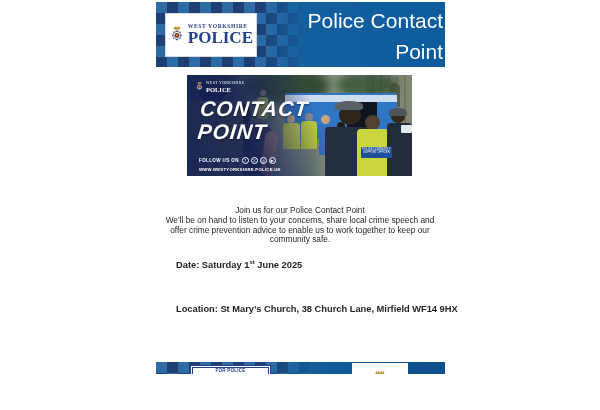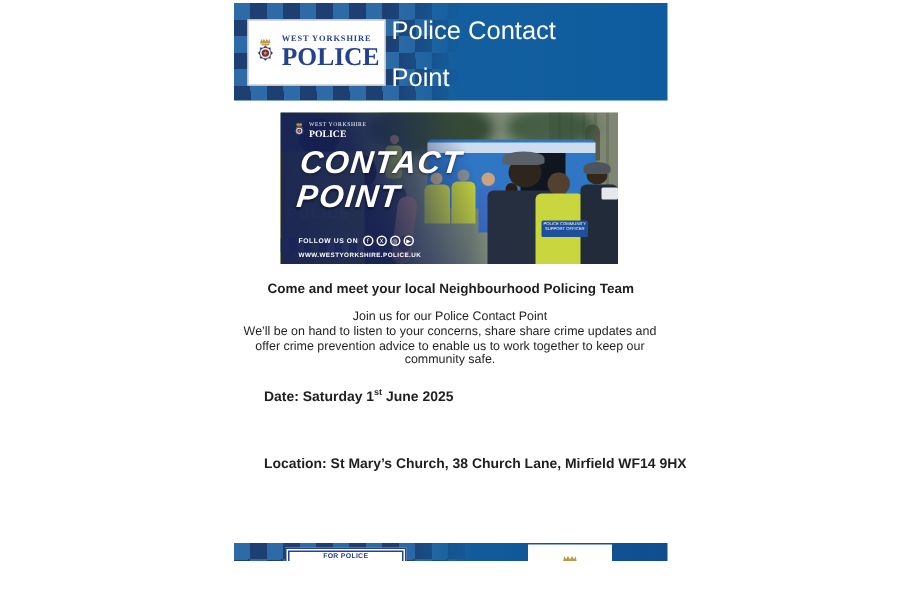--- a/index.html
+++ b/index.html
@@ -13,22 +13,22 @@
        background:conic-gradient(#1d3f72 25%, #2e6ba6 0 50%, #1d3f72 0 75%, #2e6ba6 0);
        background-size:22px 22px;
        -webkit-mask-image:linear-gradient(90deg,#000 68%,transparent);
        mask-image:linear-gradient(90deg,#000 68%,transparent);}
   .logo-box{position:absolute;left:9px;top:11px;width:92px;height:44px;background:#fff;
        border:1px solid #d9d9d9;display:flex;align-items:center;gap:3px;padding:2px 3px;box-sizing:border-box;}
   .crest{display:block;}
   .logo-txt{display:flex;flex-direction:column;line-height:1;}
   .logo-top{font-family:"Liberation Serif",serif;font-size:5.6px;letter-spacing:.6px;color:#24418e;font-weight:bold;}
   .logo-bottom{font-family:"Liberation Serif",serif;font-size:17px;font-weight:bold;color:#24418e;line-height:1;}
-  .hdr-title{position:absolute;left:105px;right:2px;top:3px;text-align:left;color:#fff;
-       font-size:17px;line-height:31px;white-space:pre-line;}
+  .hdr-title{position:absolute;left:105px;right:2px;top:3px;text-align:right;color:#fff;
+       font-size:21px;line-height:31px;white-space:pre-line;}
 
   
   .photo{position:absolute;left:187px;top:75px;width:225px;height:101px;overflow:hidden;
        background:linear-gradient(100deg,#44603f 0%,#587152 18%,#6c7f5e 32%,#87927b 46%,#7c8a74 58%,#9aa289 75%,#8e9383 100%);}
   .blob{position:absolute;border-radius:50%;filter:blur(4px);}
   .tower{position:absolute;right:0;top:0;width:46px;height:76px;
        background:repeating-linear-gradient(90deg,#7e8571 0 6px,#6d755f 6px 8px);opacity:.95;}
   .tower-arch{position:absolute;right:12px;top:8px;width:10px;height:24px;background:#565c49;border-radius:5px 5px 0 0;}
   .van{position:absolute;left:98px;top:18px;width:112px;height:46px;background:#2f76c5;border-radius:3px;}
   .van-roof{position:absolute;left:0;top:2px;width:100%;height:7px;background:#dfe8f2;opacity:.9;}
@@ -186,23 +186,22 @@
     <div class="follow">
       <span class="follow-lbl">FOLLOW US ON</span>
       <span class="soc">f</span>
       <span class="soc">X</span>
       <span class="soc">◎</span>
       <span class="soc">▶</span>
     </div>
     <div class="website">WWW.WESTYORKSHIRE.POLICE.UK</div>
   </div>
 
-  <div class="intro">Come and meet your local Neighbourhood Policing Team</div>
   <div class="para">Join us for our Police Contact Point
-We’ll be on hand to listen to your concerns, share share crime updates and
+We’ll be on hand to listen to your concerns, share local crime speech and
 offer crime prevention advice to enable us to work together to keep our
 community safe.</div>
 
   <div class="fact" style="top:259px;"><span>Date: Saturday 1</span><sup>st</sup><span> June 2025</span></div>
   <div class="fact" style="top:304px;">Location: St Mary’s Church, 38 Church Lane, Mirfield WF14 9HX</div>
 
   <div class="ftr">
     <div class="checker"></div>
 
     <div class="box101">

